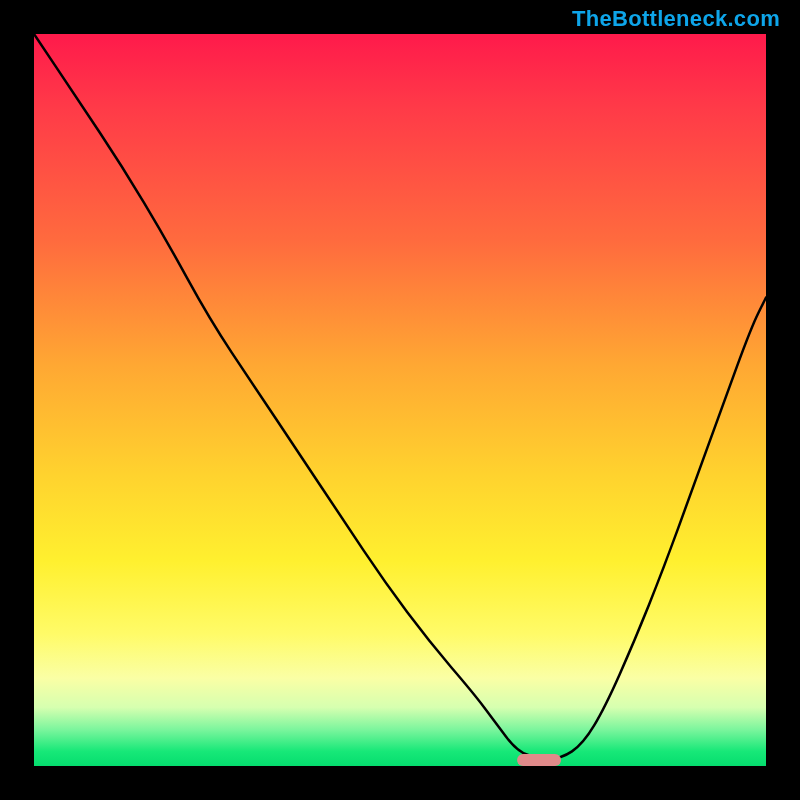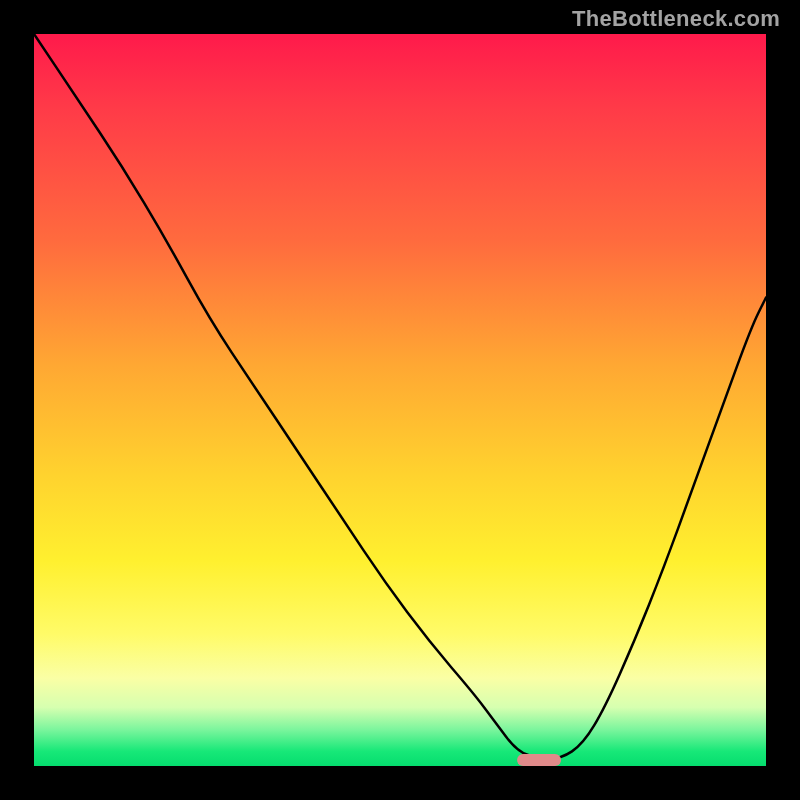--- a/index.html
+++ b/index.html
@@ -14,21 +14,21 @@
   .frame {
     position: relative;
     width: 800px;
     height: 800px;
     background: #000;
   }
   .attribution {
     position: absolute;
     top: 6px;
     right: 20px;
-    color: #a3a3a3;
+    color: #0ea5e9;
     font-size: 22px;
     font-weight: 600;
     letter-spacing: 0.3px;
   }
   .plot-area {
     position: absolute;
     left: 34px;
     top: 34px;
     width: 732px;
     height: 732px;

